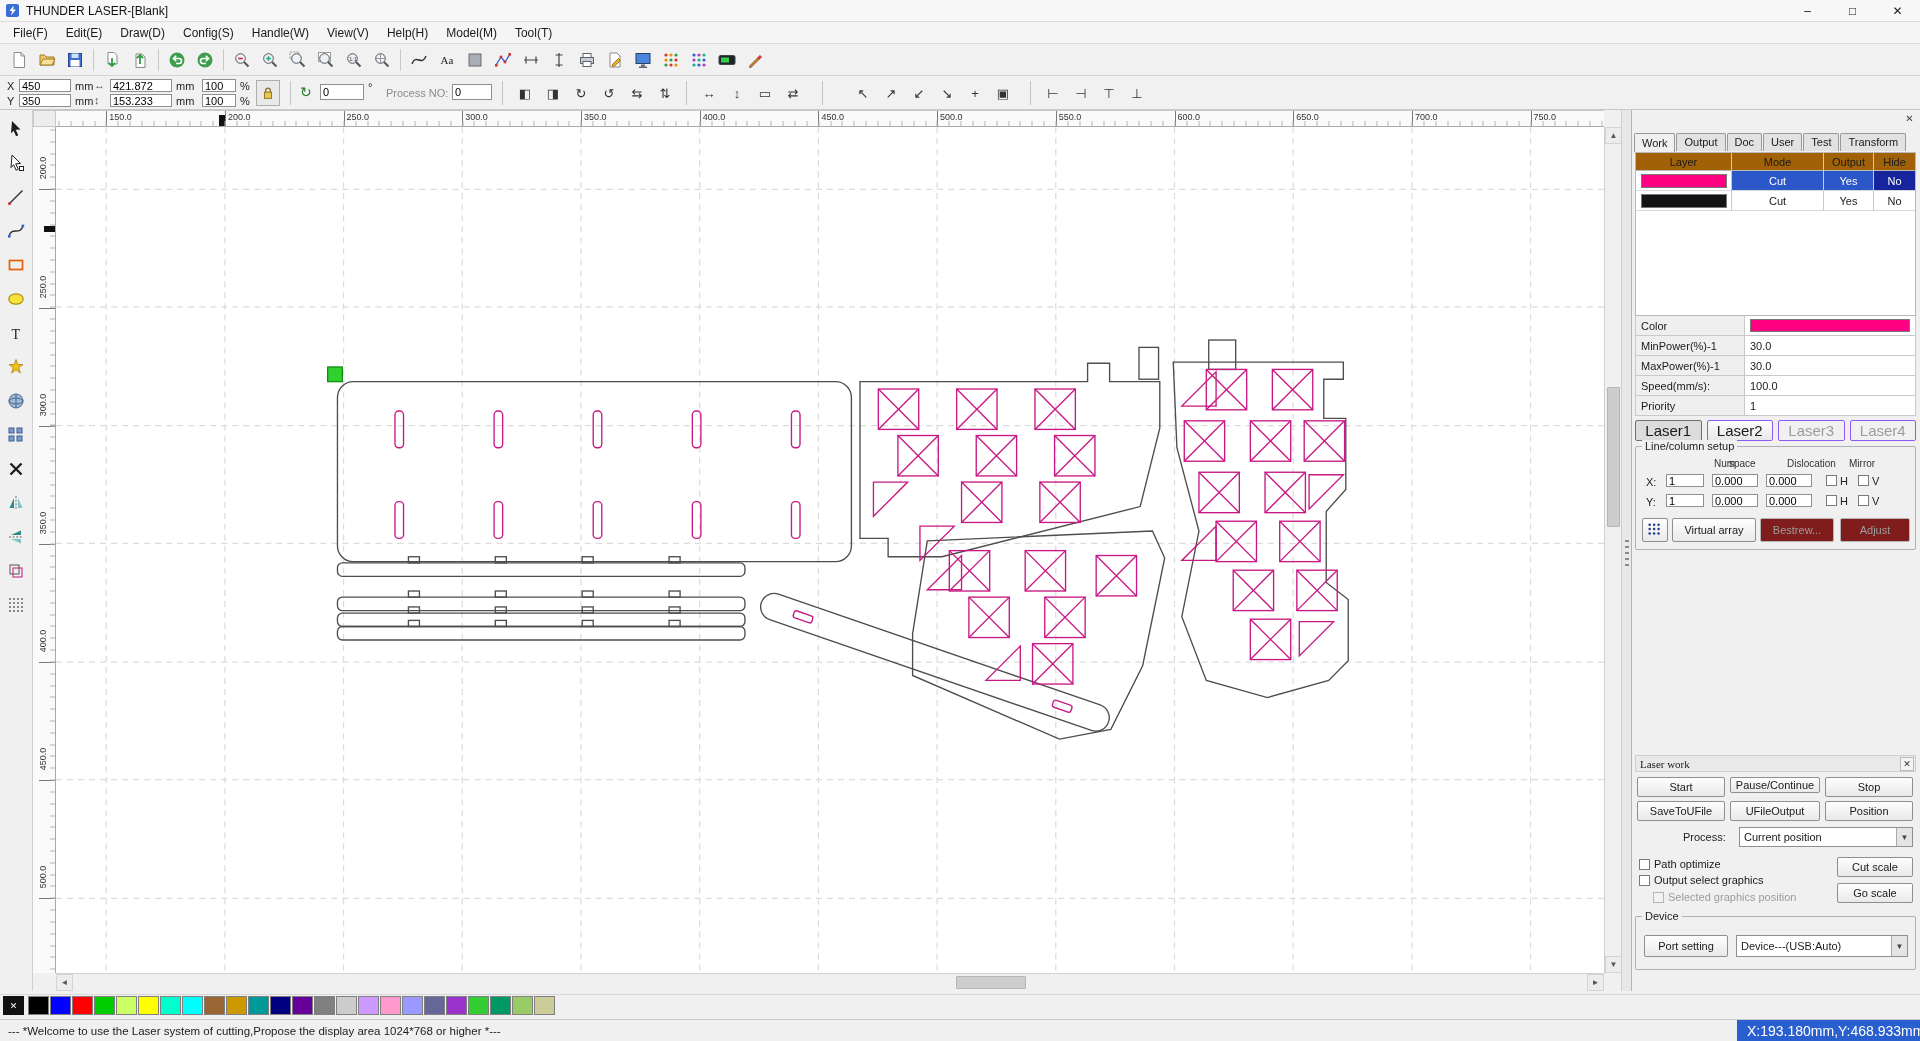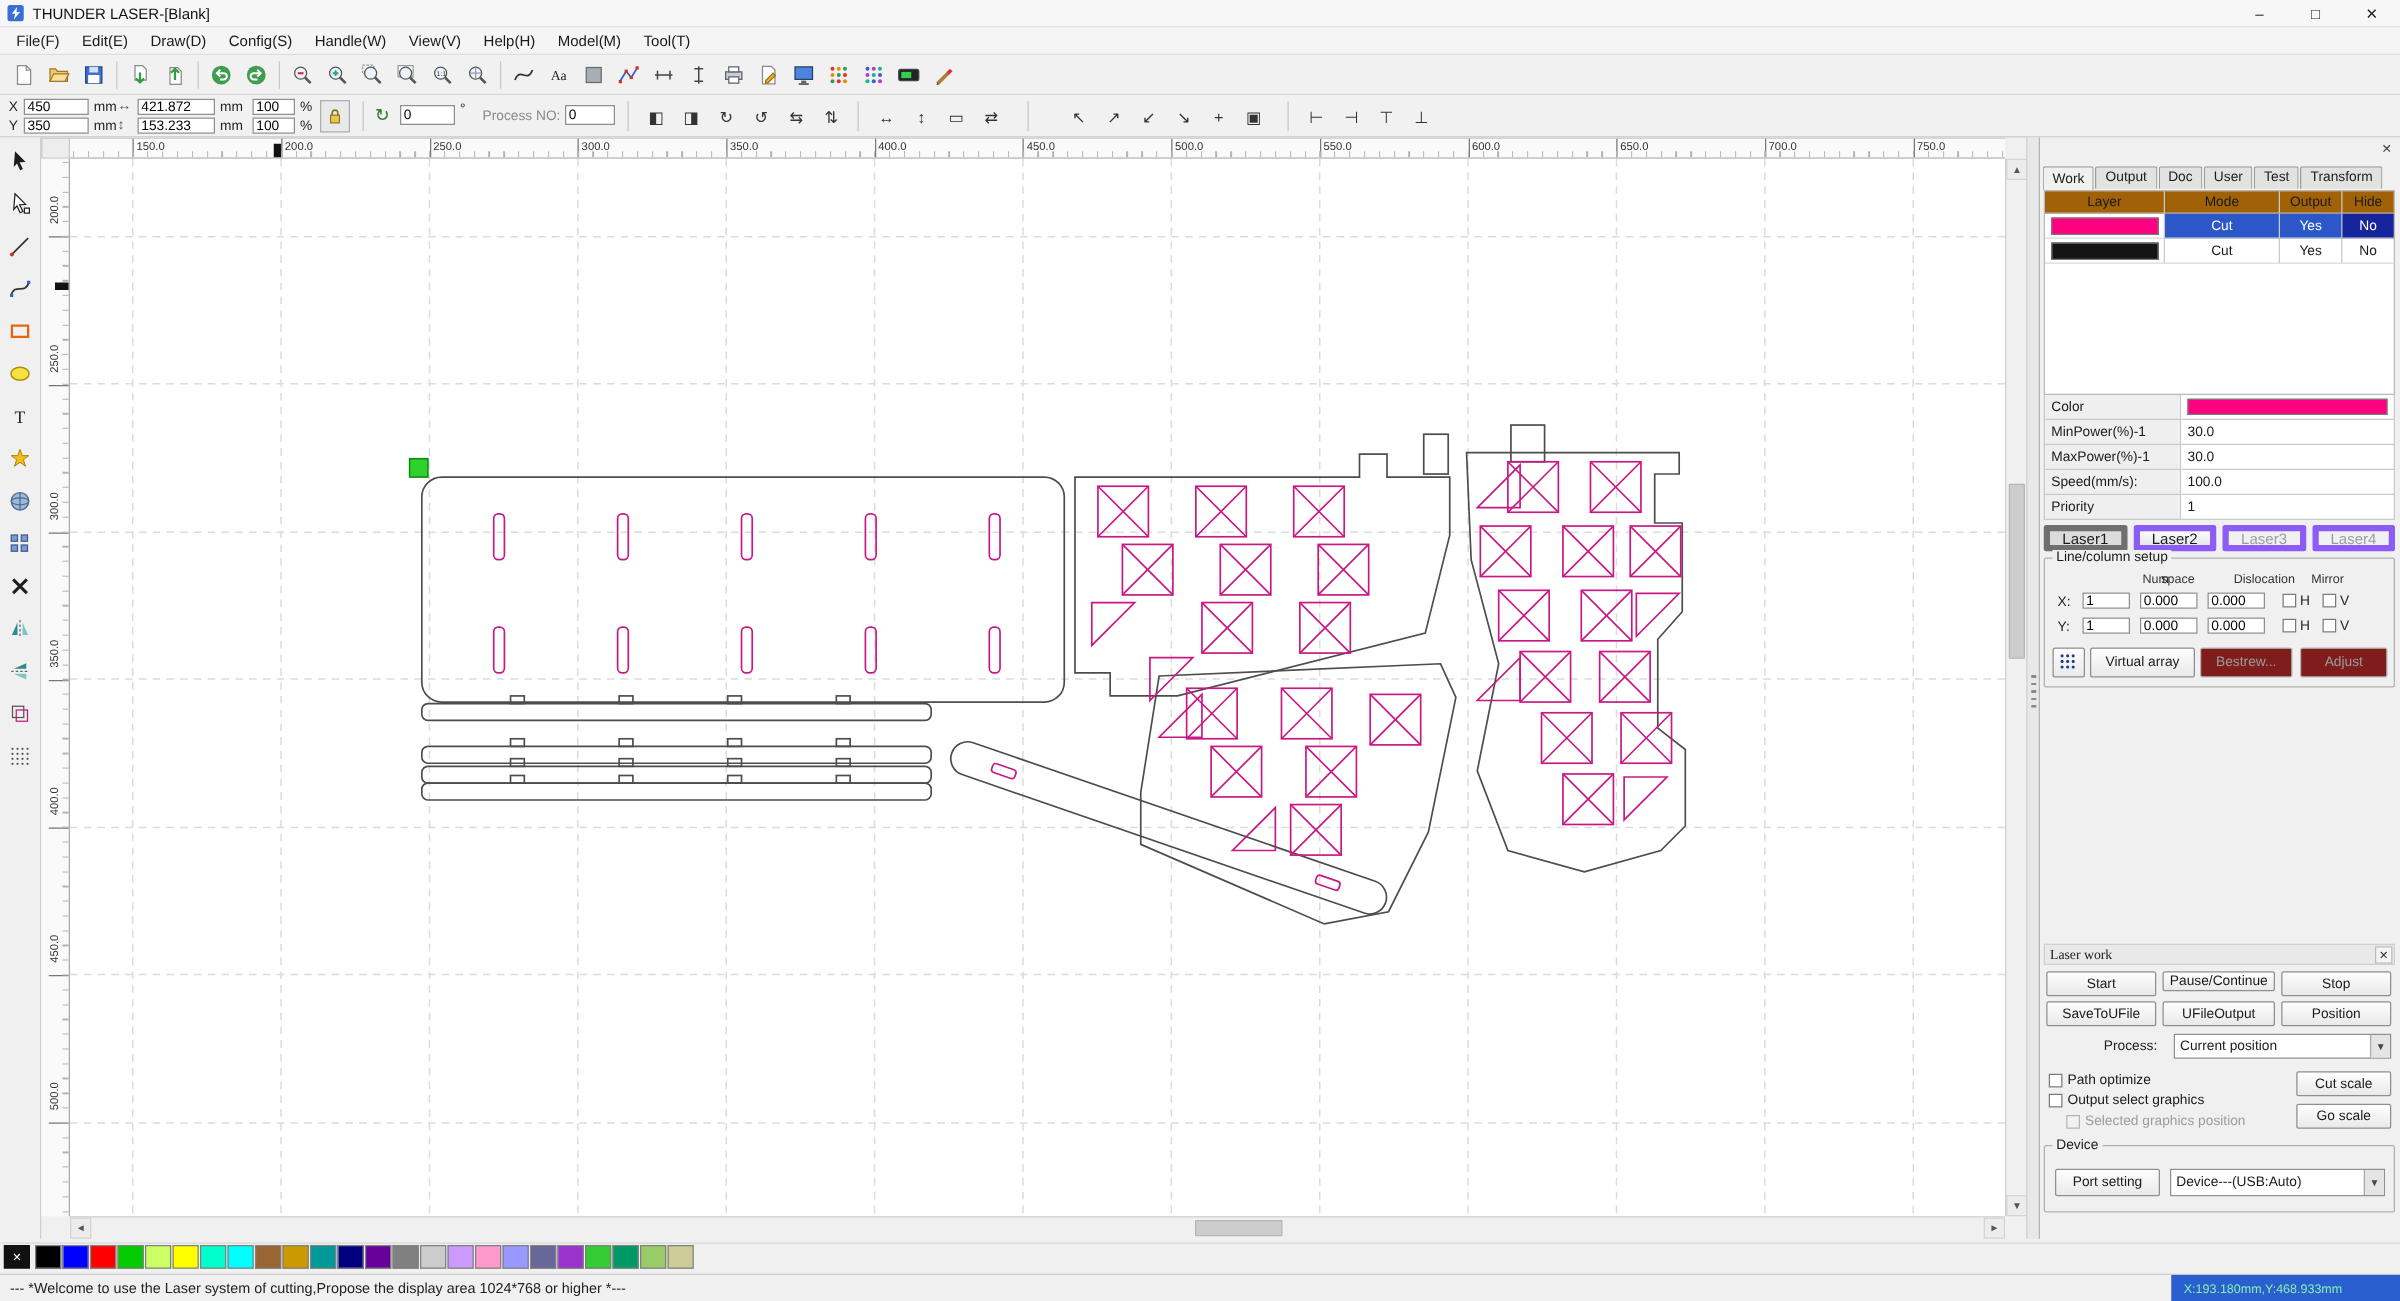--- a/index.html
+++ b/index.html
@@ -63,21 +63,21 @@
   .lt-cell{border-right:1px solid #c9c9c9;border-bottom:1px solid #d9d9d9;display:flex;align-items:center;justify-content:center;font-size:11px;overflow:hidden;}
   .lt-head .lt-cell{border-bottom:1px solid #b9b9b9;}
   .c0{width:96px;}.c1{width:92px;}.c2{width:50px;}.c3{width:41px;border-right:none;}
   .sw{width:86px;height:14px;border:1px solid #777;}
   .sel-cell{color:#fff;background:#2b57c8;}
   .sel-dark{color:#fff;background:#16259b;}
   .prow{position:absolute;left:3px;width:281px;height:20px;display:flex;}
   .plabel{width:110px;background:#efefef;border:1px solid #c9c9c9;border-top:none;display:flex;align-items:center;padding-left:5px;font-size:11px;}
   .pvalue{flex:1;background:#fff;border:1px solid #c9c9c9;border-top:none;border-left:none;display:flex;align-items:center;padding-left:5px;font-size:11px;}
   #lasers{position:absolute;left:3px;top:310px;width:281px;height:21px;display:flex;gap:5px;}
-  .laser-btn{flex:1;border:5px solid #8b5cf6;background:linear-gradient(#fdfdfd,#e7e7e7);font-size:12px;display:flex;align-items:center;justify-content:center;border-radius:2px;}
+  .laser-btn{flex:1;border:1px solid #8b5cf6;background:linear-gradient(#fdfdfd,#e7e7e7);font-size:15px;display:flex;align-items:center;justify-content:center;border-radius:2px;}
   .laser-btn.active{background:#dcdcdc;border-color:#6f6f6f;}
   .laser-btn.disabled{color:#9c9c9c;background:#f1f1f1;}
   .groupbox{position:absolute;border:1px solid #b0b0b0;border-radius:2px;}
   .gb-title{position:absolute;top:-7px;left:6px;background:#f0f0f0;padding:0 3px;font-size:11px;}
   #linecol{left:3px;top:336px;width:281px;height:104px;}
   .lc-h{position:absolute;font-size:10px;color:#333;}
   .cb{position:absolute;width:11px;height:11px;border:1px solid #7a7a7a;background:#fff;}
   .btn{border:1px solid #8f8f8f;background:linear-gradient(#fefefe,#e9e9e9);font-size:11px;display:flex;align-items:center;justify-content:center;border-radius:2px;position:absolute;}
   .btn.disabled{color:#9c9c9c;background:#7f1d1d;border-color:#b5b5b5;}
   #laserwork{position:absolute;left:3px;top:645px;width:281px;height:160px;}
@@ -89,21 +89,21 @@
   .cbrow .box{width:11px;height:11px;border:1px solid #7a7a7a;background:#fff;flex:none;}
   .cbrow.disabled{color:#9c9c9c;}
   .cbrow.disabled .box{border-color:#b5b5b5;background:#f2f2f2;}
   #devicebox{left:3px;top:806px;width:281px;height:54px;}
   
   #palette{position:absolute;left:0;top:994px;width:1920px;height:22px;background:#f0f0f0;border-top:1px solid #d8d8d8;}
   #nocolor{position:absolute;left:3px;top:1px;width:21px;height:19px;background:#111;color:#fff;display:flex;align-items:center;justify-content:center;font-size:9px;}
   .swatch{position:absolute;top:1px;width:21px;height:19px;border:1px solid #808080;}
   #statusbar{position:absolute;left:0;top:1019px;width:1920px;height:22px;background:#f0f0f0;border-top:1px solid #c9c9c9;display:flex;align-items:center;}
   #status-msg{padding-left:8px;font-size:11.5px;color:#222;}
-  #status-coords{position:absolute;right:0;top:0;width:183px;height:22px;background:#2a5fd0;color:#86efac;display:flex;align-items:center;padding-left:10px;font-size:10px;}
+  #status-coords{position:absolute;right:0;top:0;width:183px;height:22px;background:#2a5fd0;color:#ffffff;display:flex;align-items:center;padding-left:10px;font-size:14px;}
 </style>
 </head>
 <body>
 
 <div id="titlebar">
   <span id="app-icon">
     <svg viewBox="0 0 15 15" width="15" height="15">
         <rect x="1" y="1" width="13" height="13" rx="2" fill="#3b6fd6"></rect>
         <path d="M8.6 2.5L4.5 8h2.6l-1 4.5L11 6.5H8.2z" fill="#fff"></path>
       </svg>

